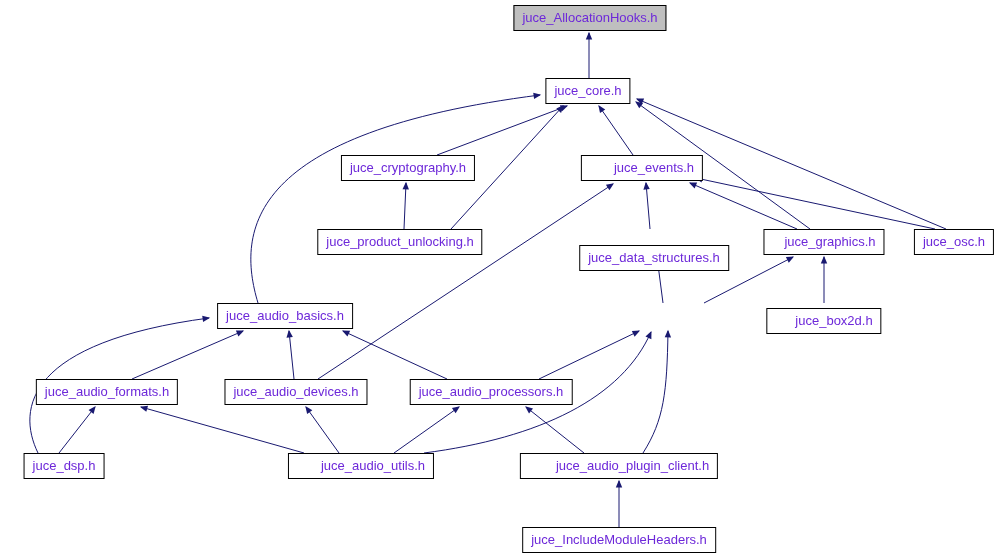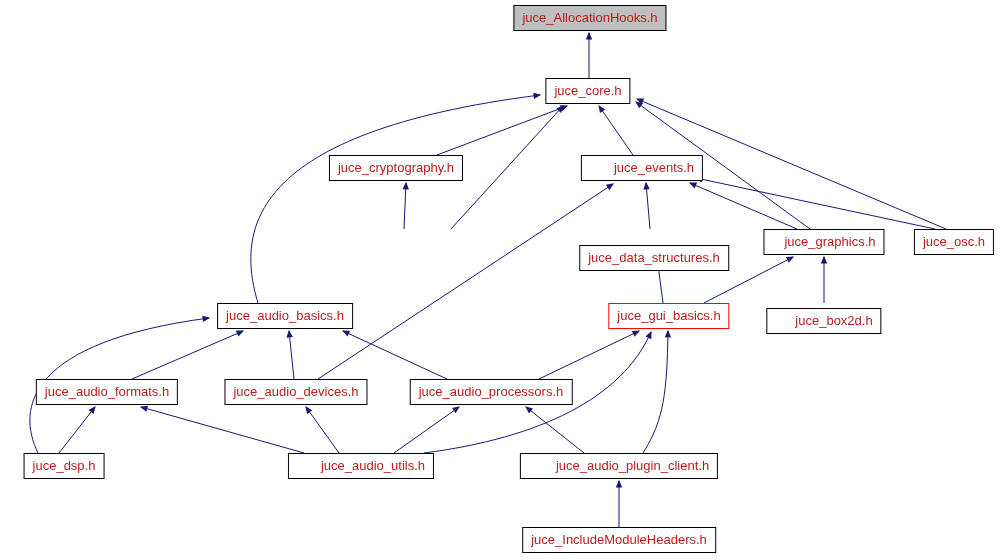--- a/index.html
+++ b/index.html
@@ -30,21 +30,21 @@
     position:absolute;
     transform:translateX(-50%);
     box-sizing:border-box;
     height:26px;
     padding:4px 8px;
     background:#ffffff;
     border:1px solid var(--node-border);
     font-size:13px;
     line-height:16px;
     white-space:nowrap;
-    color:#b91c1c;
+    color:#6d28d9;
     text-align:center;
     cursor:pointer;
   }
   .node.current{
     background:var(--current-fill);
     cursor:default;
   }
   .node.highlight{
     border-color:var(--highlight-border);
   }
@@ -83,27 +83,27 @@
       <path d="M304,453 L141,407" class="edge" marker-end="url(#arrowhead)"></path>
       <path d="M339,453 L306,407" class="edge" marker-end="url(#arrowhead)"></path>
       <path d="M394,453 L459,407" class="edge" marker-end="url(#arrowhead)"></path>
       <path d="M424,453 C540,438 622,398 651,332" class="edge" marker-end="url(#arrowhead)"></path>
       <path d="M584,453 L526,407" class="edge" marker-end="url(#arrowhead)"></path>
       <path d="M643,453 C664,420 667,392 668,331" class="edge" marker-end="url(#arrowhead)"></path>
       <path d="M619,527 L619,481" class="edge" marker-end="url(#arrowhead)"></path>
     </svg>
 <div class="node current" style="left: 590px; top: 5px;">juce_AllocationHooks.h</div>
     <div class="node" style="left: 588px; top: 78px;">juce_core.h</div>
-    <div class="node" style="left: 396px; top: 155px; text-align: center;">juce_cryptography.h</div>
+    <div class="node" style="left: 408px; top: 155px; text-align: center;">juce_cryptography.h</div>
     <div class="node" style="left: 642px; top: 155px; padding-left: 32px;">juce_events.h</div>
+    <div class="node" style="left: 400px; top: 229px;">juce_product_unlocking.h</div>
     <div class="node" style="left: 654px; top: 245px;">juce_data_structures.h</div>
     <div class="node" style="left: 824px; top: 229px; padding-left: 20px;">juce_graphics.h</div>
     <div class="node" style="left: 954px; top: 229px;">juce_osc.h</div>
     <div class="node" style="left: 285px; top: 303px;">juce_audio_basics.h</div>
-    <div class="node highlight" style="left: 669px; top: 303px;">juce_gui_basics.h</div>
     <div class="node" style="left: 824px; top: 308px; padding-left: 28px;">juce_box2d.h</div>
     <div class="node" style="left: 107px; top: 379px;">juce_audio_formats.h</div>
     <div class="node" style="left: 296px; top: 379px;">juce_audio_devices.h</div>
     <div class="node" style="left: 491px; top: 379px;">juce_audio_processors.h</div>
     <div class="node" style="left: 64px; top: 453px;">juce_dsp.h</div>
     <div class="node" style="left: 361px; top: 453px; padding-left: 32px;">juce_audio_utils.h</div>
     <div class="node" style="left: 619px; top: 453px; padding-left: 35px;">juce_audio_plugin_client.h</div>
     <div class="node" style="left: 619px; top: 527px;">juce_IncludeModuleHeaders.h</div>
   </div>
 

